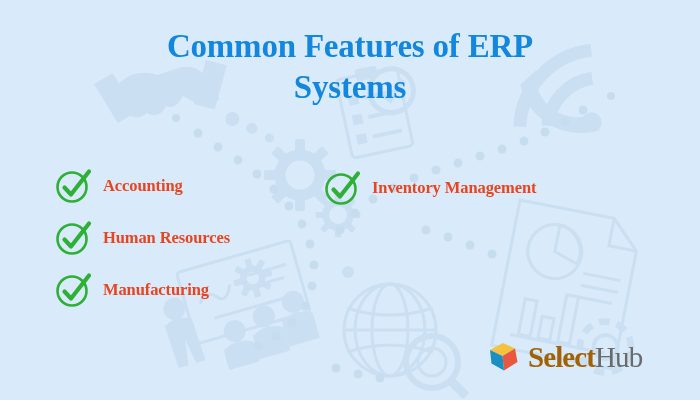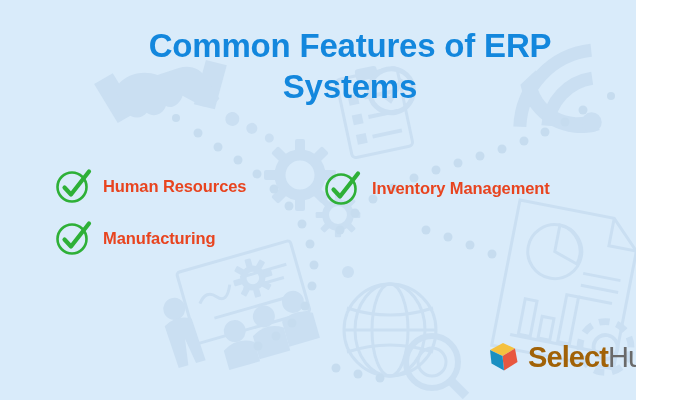--- a/index.html
+++ b/index.html
@@ -2,25 +2,25 @@
 <html><head>
 <meta charset="utf-8">
 <style>
   html, body {
     margin: 0;
     padding: 0;
     background: #ffffff;
   }
   #canvas {
     position: relative;
-    width: 636px;
+    width: 700px;
     height: 400px;
     overflow: hidden;
     background: #d9ebfa;
-    font-family: Liberation Sans, sans-serif;
+    font-family: Liberation Serif, serif;
     -webkit-font-smoothing: antialiased;
   }
 
   
   .bg-layer {
     position: absolute;
     inset: 0;
     width: 700px;
     height: 400px;
     pointer-events: none;
@@ -264,20 +264,29 @@
     </g>
   </svg>
 
   <div class="title">
     <div>Common Features of ERP</div>
     <div>Systems</div>
   </div>
 
   <div class="col col-left">
 
+    <div class="feature">
+      <span class="check-icon">
+        <svg width="36" height="36" viewBox="0 0 36 36">
+          <circle cx="17" cy="19" r="14.5" fill="none" stroke="#2eb037" stroke-width="2.6"></circle>
+          <path d="M9.5 19.5 L16 26.5 L34 3.5" fill="none" stroke="#2eb037" stroke-width="4.2" stroke-linecap="round" stroke-linejoin="round"></path>
+        </svg>
+      </span>
+      <span class="feature-label">Accounting</span>
+    </div>
 
     <div class="feature">
       <span class="check-icon">
         <svg width="36" height="36" viewBox="0 0 36 36">
           <circle cx="17" cy="19" r="14.5" fill="none" stroke="#2eb037" stroke-width="2.6"></circle>
           <path d="M9.5 19.5 L16 26.5 L34 3.5" fill="none" stroke="#2eb037" stroke-width="4.2" stroke-linecap="round" stroke-linejoin="round"></path>
         </svg>
       </span>
       <span class="feature-label">Human Resources</span>
     </div>

